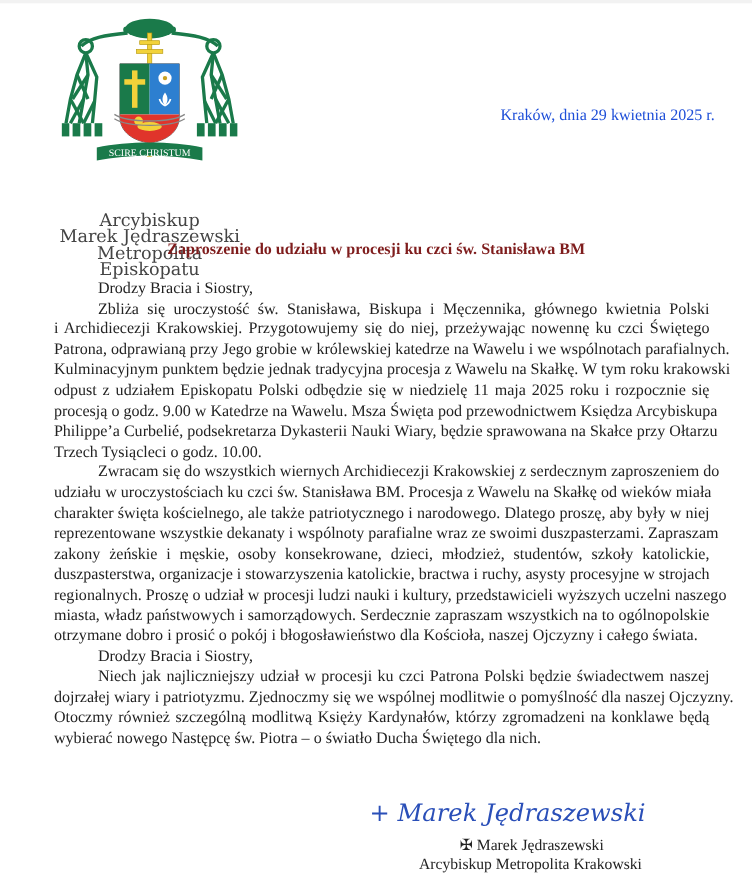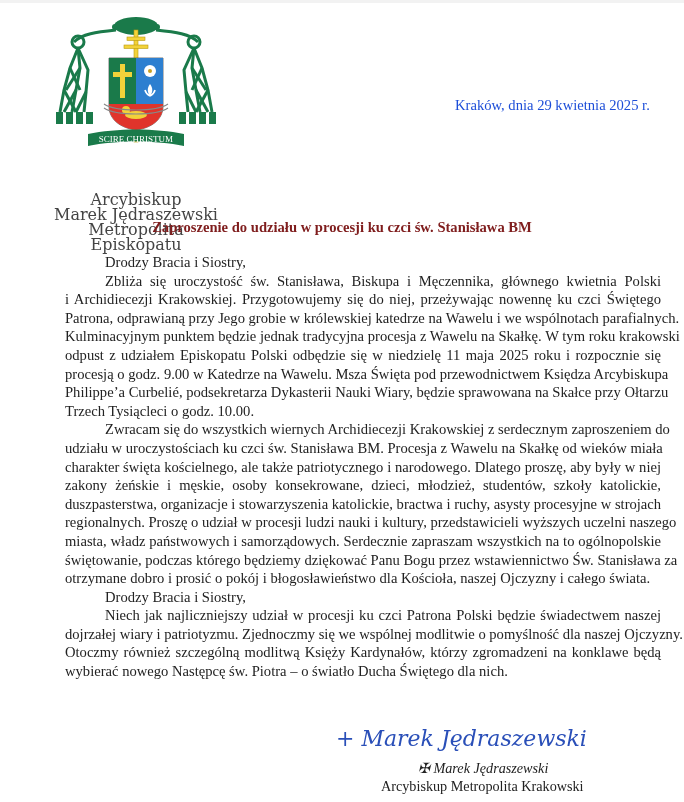--- a/index.html
+++ b/index.html
@@ -5,27 +5,27 @@
   html, body { margin:0; padding:0; background:#ffffff; }
   body { width:684px; height:802px; position:relative; overflow:hidden;
          font-family:"Liberation Serif", "DejaVu Serif", serif; color:#222; }
   .topbar { position:absolute; left:0; top:0; width:684px; height:3px; background:#f2f2f2; }
   .crest { position:absolute; left:56px; top:8px; width:160px; height:142px; }
   .crest-caption { position:absolute; left:50px; top:152px; width:172px; text-align:center;
          font-family:"DejaVu Serif", serif; font-size:16px; line-height:15px; color:#444;margin-top:40px; }
   .date { position:absolute; left:455px; top:97px; font-size:14.6px; color:#1d4ed8; }
   .title { position:absolute; left:0; top:219px; width:684px; text-align:center;
          font-weight:bold; font-size:14.6px; color:#7f1d1d; }
-  .body { position:absolute; left:49px; top:253px; width:596px; font-size:14.6px;margin-left:16px; }
+  .body { position:absolute; left:49px; top:253px; width:596px; font-size:14.6px; }
   .ln { display:block; height:18.6px; line-height:18.6px; white-space:nowrap;
         text-align:justify; text-align-last:justify; }
   .ln.last { text-align-last:left; }
   .ln.ind { padding-left:40px; }
   .sig-img { position:absolute; left:330px; top:722px; width:280px; height:36px; }
-  .sig-line1 { position:absolute; left:418px; top:760px; font-size:14.2px;font-style:italic; }
+  .sig-line1 { position:absolute; left:418px; top:760px; font-size:14.2px; }
   .sig-line2 { position:absolute; left:381px; top:778px; font-size:14.2px; }
 </style>
 </head>
 <body>
 
 <div class="topbar"></div>
 
 <svg class="crest" viewBox="0 0 160 142" xmlns="http://www.w3.org/2000/svg">
 
   <ellipse cx="80" cy="18" rx="22" ry="9" fill="#1a7a4a"></ellipse>
@@ -114,25 +114,25 @@
     <span class="ln">i Archidiecezji Krakowskiej. Przygotowujemy się do niej, przeżywając nowennę ku czci Świętego</span>
     <span class="ln">Patrona, odprawianą przy Jego grobie w królewskiej katedrze na Wawelu i we wspólnotach parafialnych.</span>
     <span class="ln">Kulminacyjnym punktem będzie jednak tradycyjna procesja z Wawelu na Skałkę. W tym roku krakowski</span>
     <span class="ln">odpust z udziałem Episkopatu Polski odbędzie się w niedzielę 11 maja 2025 roku i rozpocznie się</span>
     <span class="ln">procesją o godz. 9.00 w Katedrze na Wawelu. Msza Święta pod przewodnictwem Księdza Arcybiskupa</span>
     <span class="ln">Philippe’a Curbelié, podsekretarza Dykasterii Nauki Wiary, będzie sprawowana na Skałce przy Ołtarzu</span>
     <span class="ln last">Trzech Tysiącleci o godz. 10.00.</span>
     <span class="ln ind">Zwracam się do wszystkich wiernych Archidiecezji Krakowskiej z serdecznym zaproszeniem do</span>
     <span class="ln">udziału w uroczystościach ku czci św. Stanisława BM. Procesja z Wawelu na Skałkę od wieków miała</span>
     <span class="ln">charakter święta kościelnego, ale także patriotycznego i narodowego. Dlatego proszę, aby były w niej</span>
+    <span class="ln">reprezentowane wszystkie dekanaty i wspólnoty parafialne wraz ze swoimi duszpasterzami. Zapraszam</span>
     <span class="ln">zakony żeńskie i męskie, osoby konsekrowane, dzieci, młodzież, studentów, szkoły katolickie,</span>
     <span class="ln">duszpasterstwa, organizacje i stowarzyszenia katolickie, bractwa i ruchy, asysty procesyjne w strojach</span>
     <span class="ln">regionalnych. Proszę o udział w procesji ludzi nauki i kultury, przedstawicieli wyższych uczelni naszego</span>
     <span class="ln">miasta, władz państwowych i samorządowych. Serdecznie zapraszam wszystkich na to ogólnopolskie</span>
-    <span class="ln">świętowanie, podczas którego będziemy dziękować Panu Bogu przez wstawiennictwo Św. Stanisława za</span>
     <span class="ln last">otrzymane dobro i prosić o pokój i błogosławieństwo dla Kościoła, naszej Ojczyzny i całego świata.</span>
     <span class="ln ind last">Drodzy Bracia i Siostry,</span>
     <span class="ln ind">Niech jak najliczniejszy udział w procesji ku czci Patrona Polski będzie świadectwem naszej</span>
     <span class="ln">dojrzałej wiary i patriotyzmu. Zjednoczmy się we wspólnej modlitwie o pomyślność dla naszej Ojczyzny.</span>
     <span class="ln">Otoczmy również szczególną modlitwą Księży Kardynałów, którzy zgromadzeni na konklawe będą</span>
     <span class="ln last">wybierać nowego Następcę św. Piotra – o światło Ducha Świętego dla nich.</span>
   </div>
 
 <svg class="sig-img" viewBox="0 0 280 36" xmlns="http://www.w3.org/2000/svg">
   <text x="6" y="24" font-family="DejaVu Serif, serif" font-style="italic" font-size="22" fill="#2a4fb8">+ Marek Jędraszewski</text>

